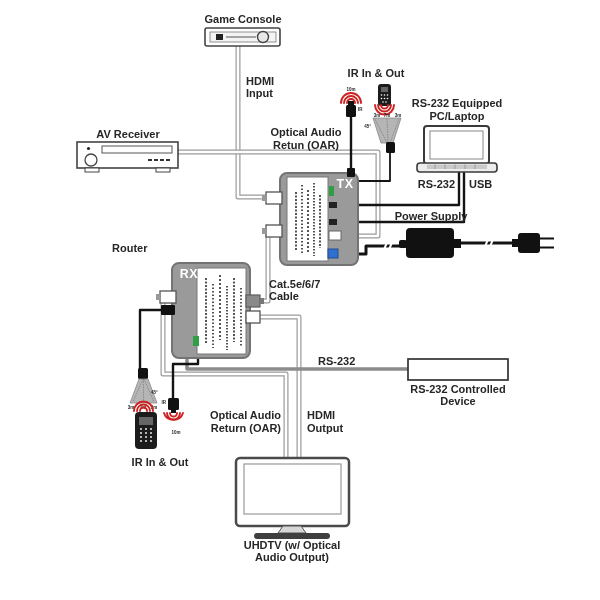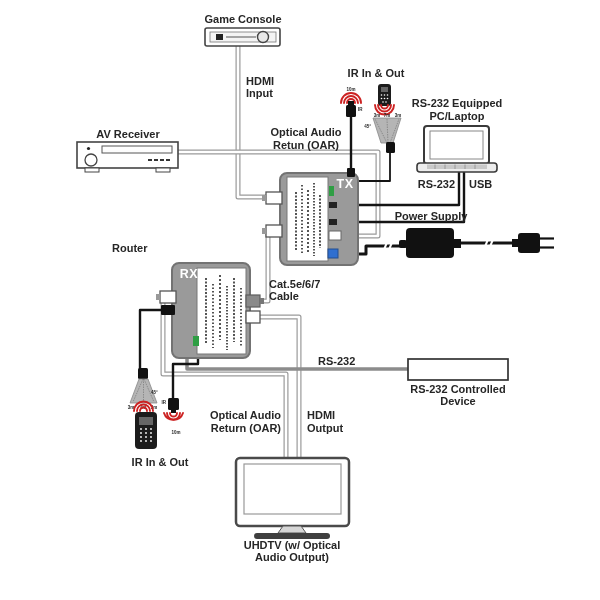--- a/index.html
+++ b/index.html
@@ -1,17 +1,17 @@
 <!DOCTYPE html>
 <html><head>
 <meta charset="utf-8">
 <style>
   html,body{margin:0;padding:0;background:#ffffff;}
   .stage{position:relative;width:600px;height:600px;background:#fff;overflow:hidden;
-         font-family:"Liberation Sans", sans-serif;}
+         font-family:"Liberation Sans", sans-serif;border-radius:22px;}
   svg{display:block}
   text{font-family:"Liberation Sans", sans-serif;font-weight:bold;fill:#262626;}
   .lbl{font-size:11px;}
   .unit-lbl{font-size:12.5px;fill:#ffffff;letter-spacing:.5px;}
   .tiny{font-size:4.5px;}
   .cable-out{fill:none;stroke:#9a9a9a;stroke-width:5;stroke-linejoin:round;}
   .cable-in{fill:none;stroke:#ffffff;stroke-width:2.6;stroke-linejoin:round;}
   .blk{fill:none;stroke:#141414;stroke-width:2.4;stroke-linejoin:round;}
   .blk-thin{fill:none;stroke:#141414;stroke-width:1.8;stroke-linejoin:round;}
   .pwr{fill:none;stroke:#141414;stroke-width:3;stroke-linejoin:round;}

